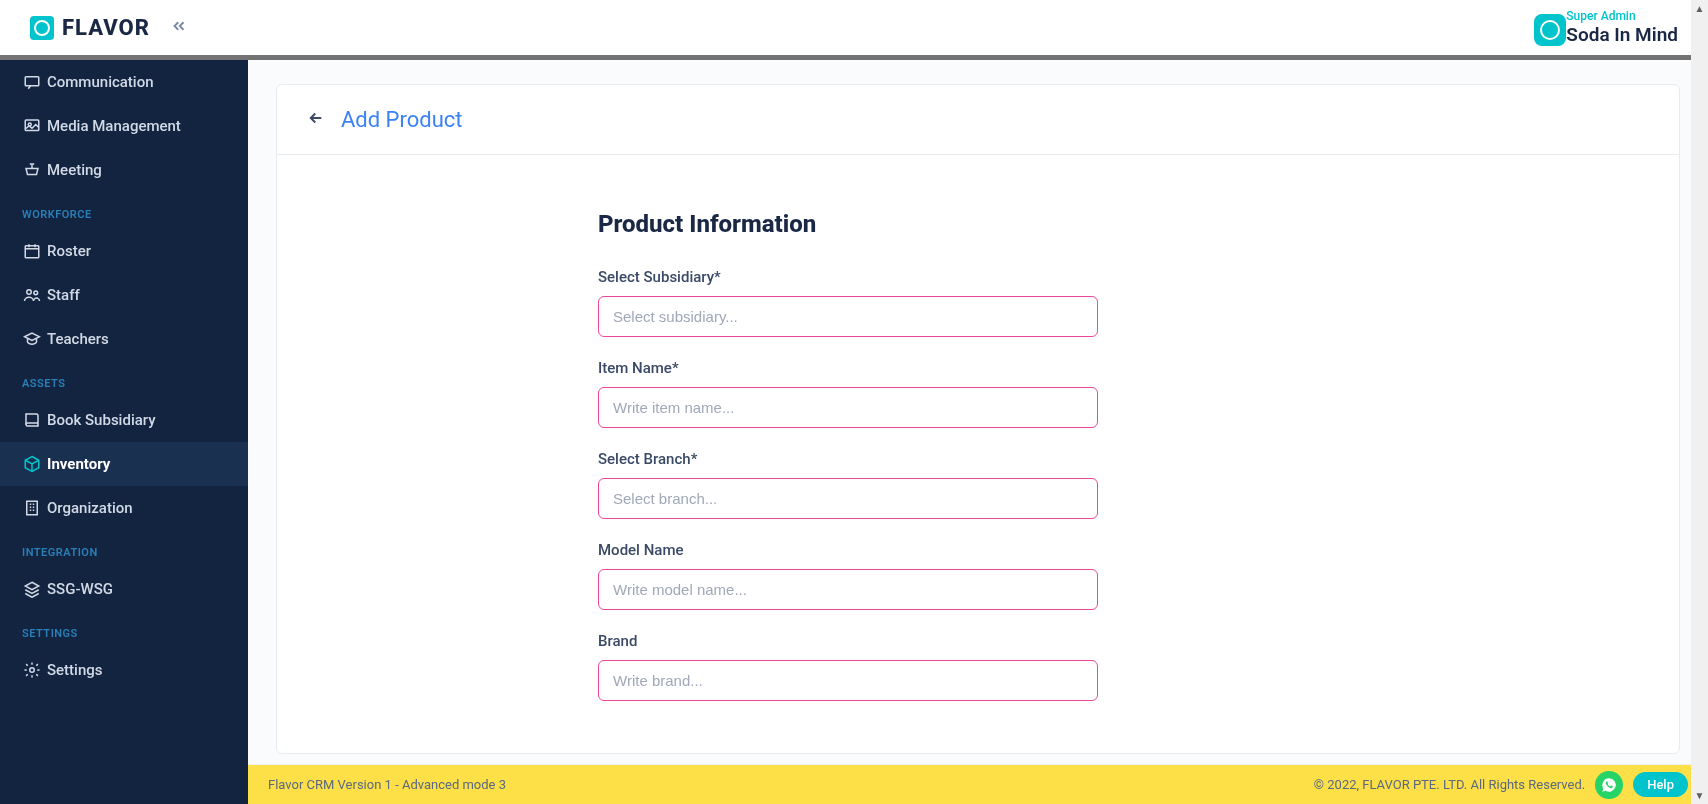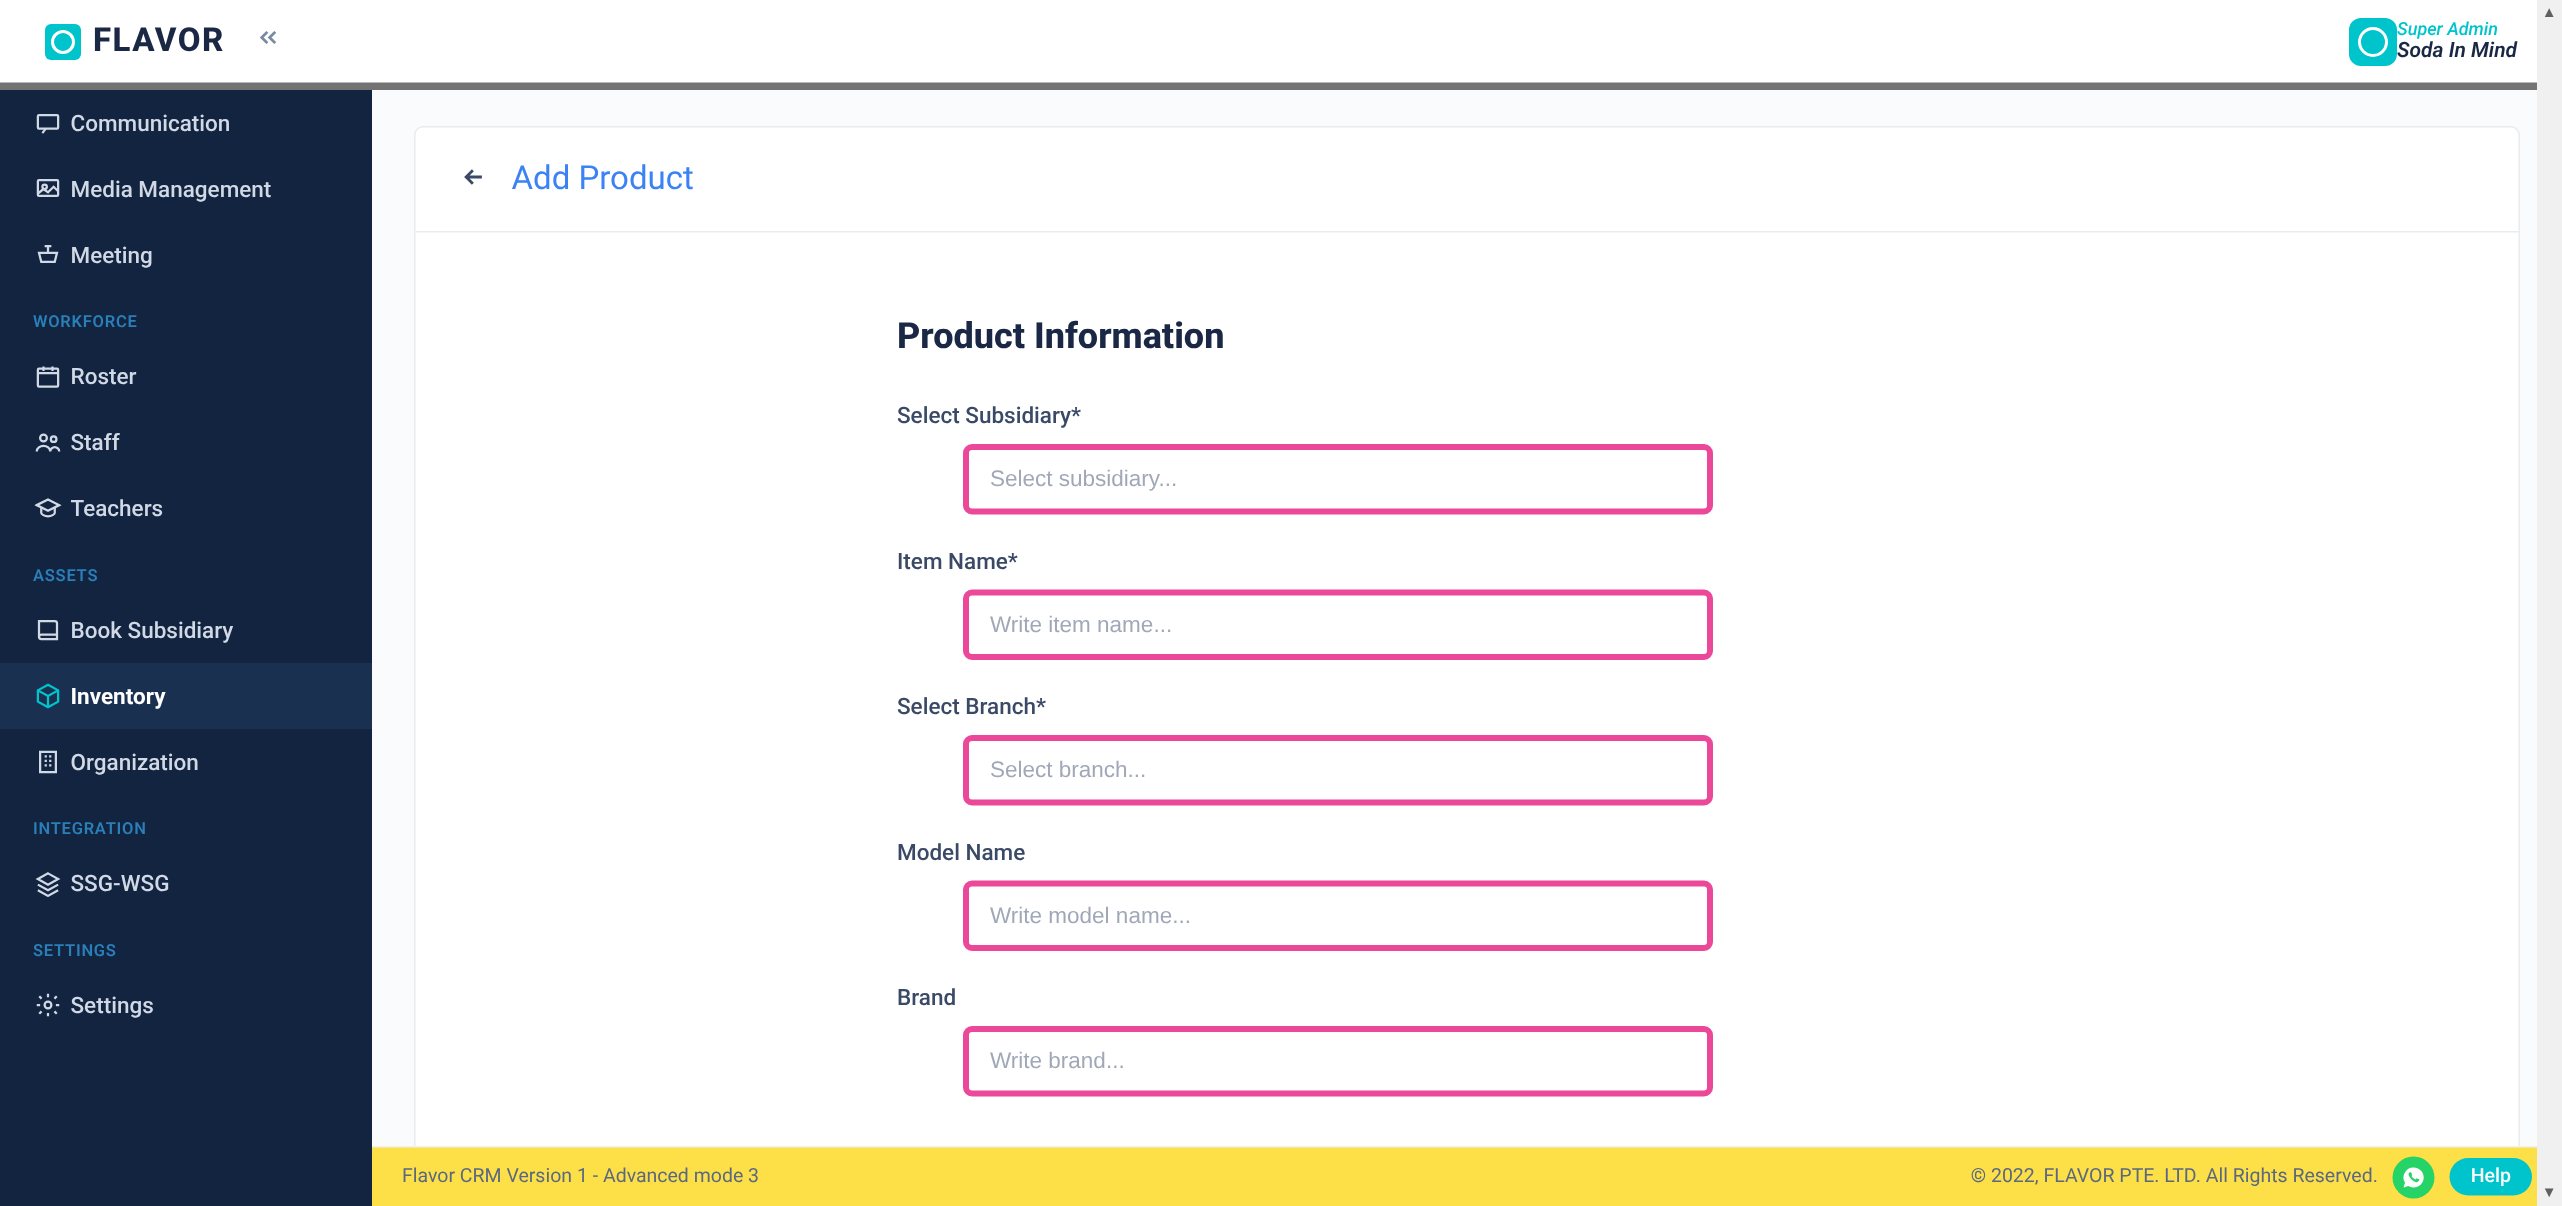--- a/index.html
+++ b/index.html
@@ -54,22 +54,21 @@
       color: #1a2845;
       letter-spacing: 1px;
     }
     .collapse-btn {
       color: #7a8aa3;
       font-size: 18px;
       cursor: pointer;
     }
     .user-area {
       display: flex;
-      align-items: flex-start;
-      font-style: italic;
+      align-items: flex-end;
     }
     .user-avatar {
       width: 32px;
       height: 32px;
       background: #00c4cc;
       border-radius: 8px;
       position: relative;
     }
     .user-avatar::after {
       content: '';
@@ -77,21 +76,21 @@
       top: 50%;
       left: 50%;
       transform: translate(-50%, -50%);
       width: 16px;
       height: 16px;
       border: 2px solid #fff;
       border-radius: 50%;
     }
     .user-info { display: flex; flex-direction: column; }
     .user-role { font-size: 12px; color: #00c4cc; font-weight: 500; }
-    .user-company { font-size: 14px; color: #1a2845; font-weight: 600; }
+    .user-company { font-size: 19px; color: #1a2845; font-weight: 600; }
     .layout {
       display: flex;
       height: calc(100% - 60px);
     }
     .sidebar {
       width: 248px;
       background: #12243f;
       overflow-y: auto;
       padding-bottom: 20px;
     }
@@ -168,26 +167,25 @@
       display: block;
       font-size: 15px;
       color: #3a4a66;
       font-weight: 500;
       margin-bottom: 10px;
     }
     .form-input {
       width: 100%;
       max-width: 500px;
       padding: 11px 14px;
-      border: 4px solid #ec4899;
+      border: 1px solid #ec4899;
       border-radius: 6px;
       font-size: 15px;
       color: #3a4a66;
       background: #fff;
-      margin-left: 44px;
     }
     .form-input::placeholder { color: #a0a8b8; }
     .footer {
       position: absolute;
       bottom: 0;
       left: 248px;
       right: 0;
       height: 40px;
       background: #fde047;
       display: flex;

